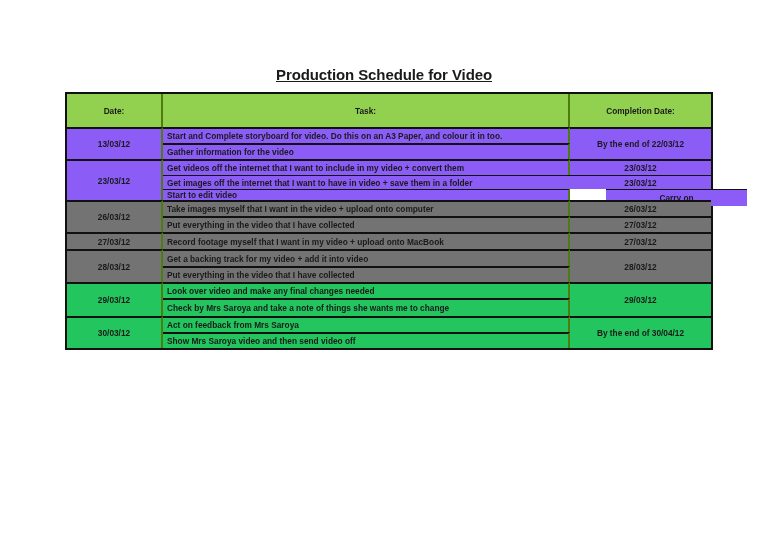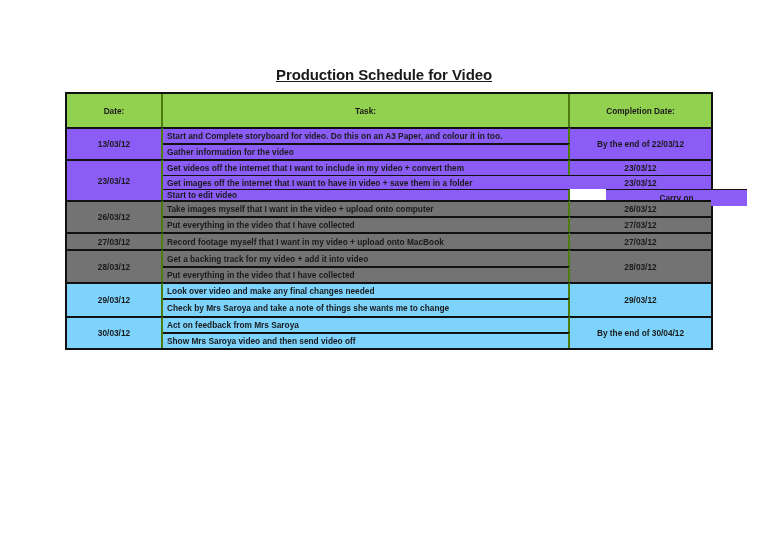--- a/index.html
+++ b/index.html
@@ -9,21 +9,21 @@
            font-size:15px; font-weight:bold; text-decoration:underline; letter-spacing:-0.1px; }
   .sheet { position:absolute; left:65px; top:92px; width:648px; height:258px;
            border:2px solid #111; box-sizing:border-box; }
   .cell { position:absolute; box-sizing:border-box; font-size:8.3px; font-weight:bold;
           display:flex; align-items:center; white-space:nowrap; overflow:hidden; }
   .c { justify-content:center; }
   .l { padding-left:4px; }
   .g { background:#92D050; }
   .b { background:#8b5cf6; }
   .o { background:#737373; }
-  .r { background:#7dd3fc; }
+  .r { background:#22c55e; }
   .bt { border-top:2px solid #111; }
   .bt1 { border-top:1px solid #111; }
   .br { border-right:2px solid #4d7c0f; }
 </style>
 </head>
 <body>
 
 <div class="title">Production Schedule for Video</div>
 
 <div class="sheet">

